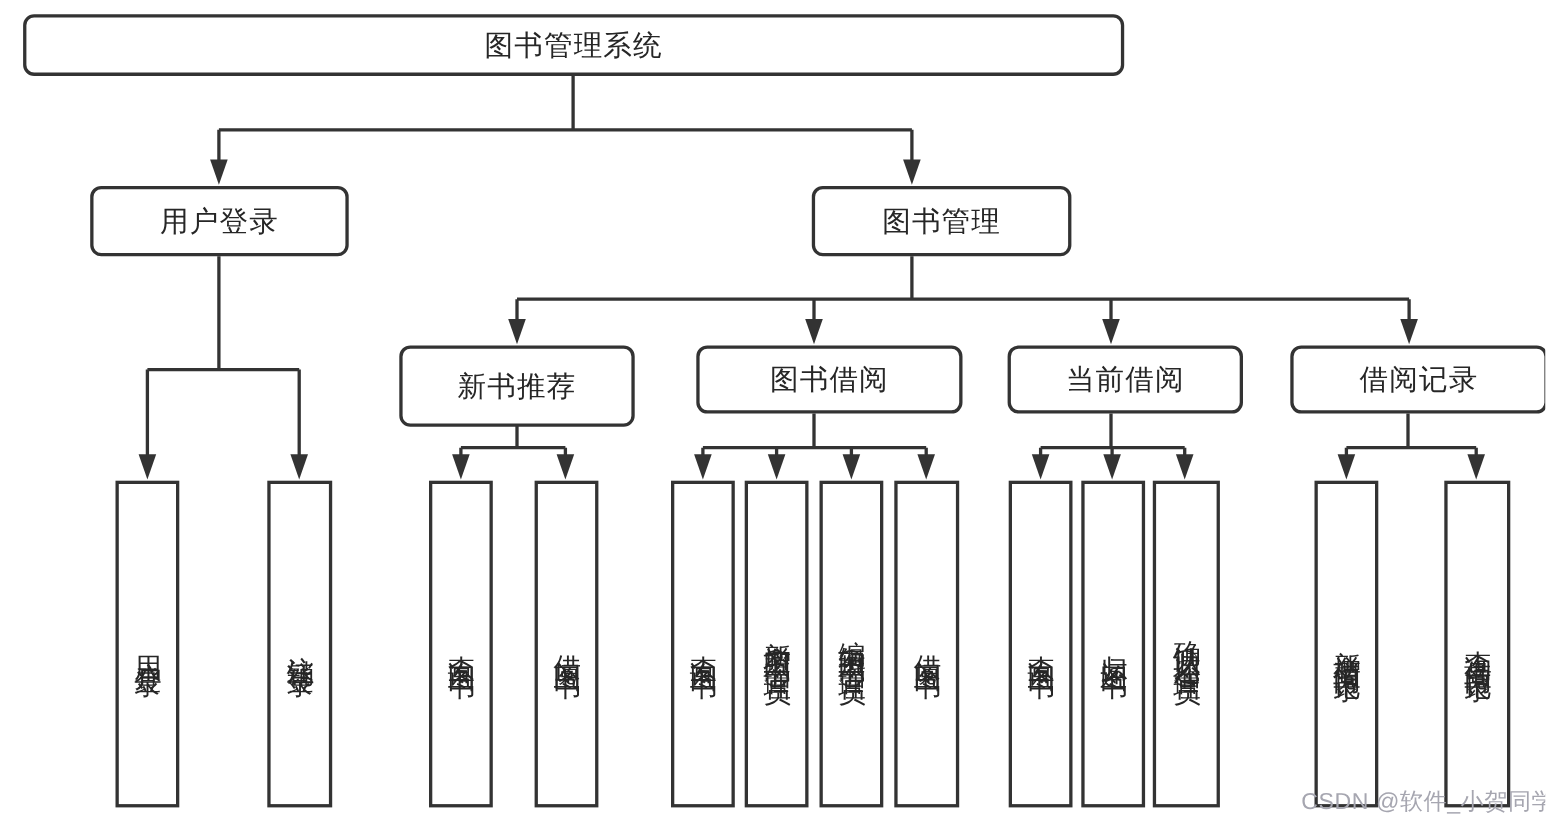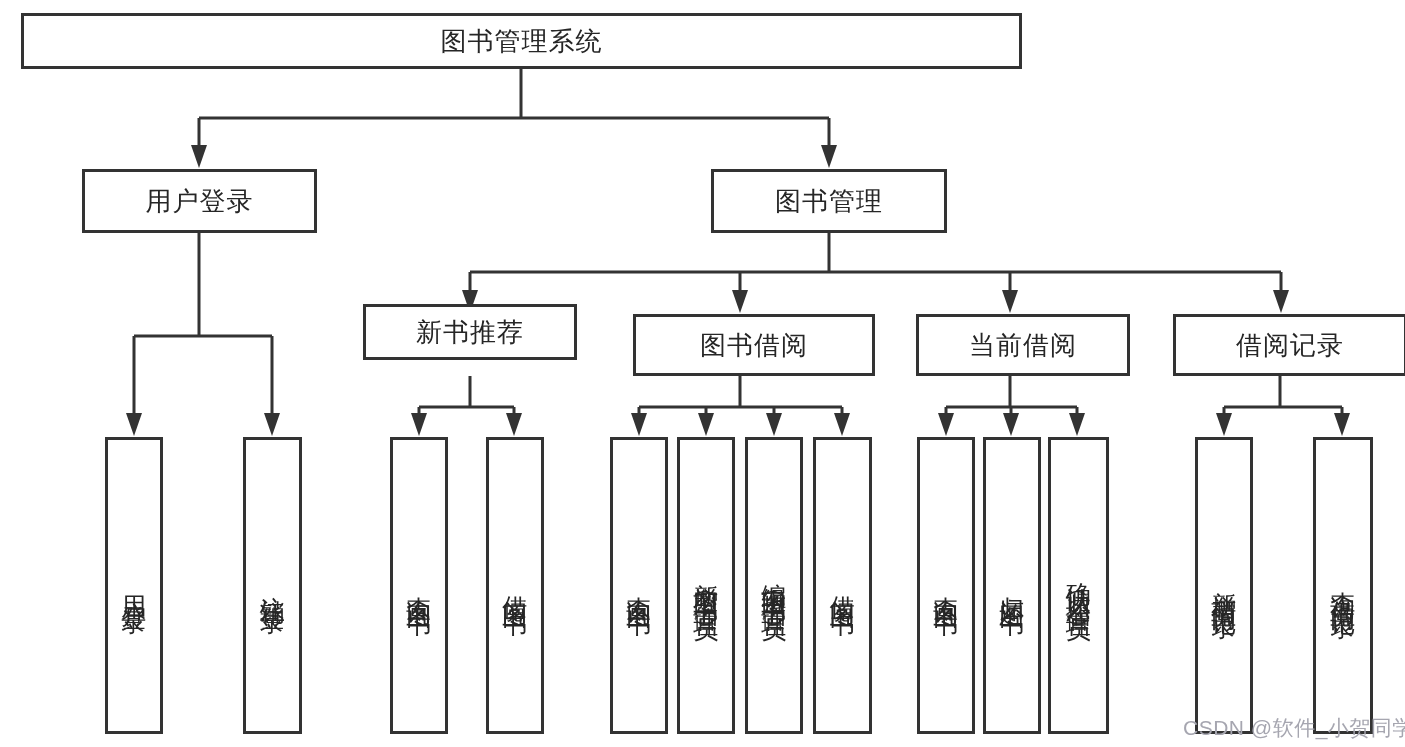--- a/index.html
+++ b/index.html
@@ -12,21 +12,21 @@
   .connectors{position:absolute;left:0;top:0;z-index:1;}
   .connectors .lines{fill:none;stroke:var(--line,#333333);stroke-width:3;}
   .connectors .arrowhead{fill:var(--line,#333333);stroke:none;}
   .box{
     position:absolute;box-sizing:border-box;
     border:3px solid var(--box-border,#333333);
     background:#ffffff;color:var(--text,#262626);
     display:flex;align-items:center;justify-content:center;
     z-index:2;
   }
-  .hbox{font-size:26px;letter-spacing:1px;white-space:nowrap;}
+  .hbox{font-size:26px;letter-spacing:1px;white-space:nowrap;border-radius:10px;}
   .vbox{font-size:25px;}
   .vbox .vtext{
     writing-mode:vertical-rl;
     text-orientation:mixed;
     letter-spacing:5px;
     line-height:1.05;
     white-space:nowrap;
   }
   .watermark{
     position:absolute;left:1183px;top:714px;
@@ -71,25 +71,25 @@
     </g>
   </svg>
 
   <div class="box hbox" style="left:21px;top:13px;width:1001px;height:56px;">
     <span>图书管理系统</span>
   </div>
 
   <div class="box hbox" style="left:82px;top:169px;width:235px;height:64px;">
     <span>用户登录</span>
   </div>
-  <div class="box hbox" style="left:711px;top:169px;width:236px;height:64px;">
+  <div class="box hbox" style="left:738px;top:169px;width:236px;height:64px;">
     <span>图书管理</span>
   </div>
 
-  <div class="box hbox" style="left:363px;top:304px;width:214px;height:56px;">
+  <div class="box hbox" style="left:363px;top:314px;width:214px;height:74px;">
     <span>新书推荐</span>
   </div>
   <div class="box hbox" style="left:633px;top:314px;width:242px;height:62px;">
     <span>图书借阅</span>
   </div>
   <div class="box hbox" style="left:904px;top:314px;width:214px;height:62px;margin-left:12px;">
     <span>当前借阅</span>
   </div>
   <div class="box hbox" style="left:1173px;top:314px;width:234px;height:62px;">
     <span>借阅记录</span>

